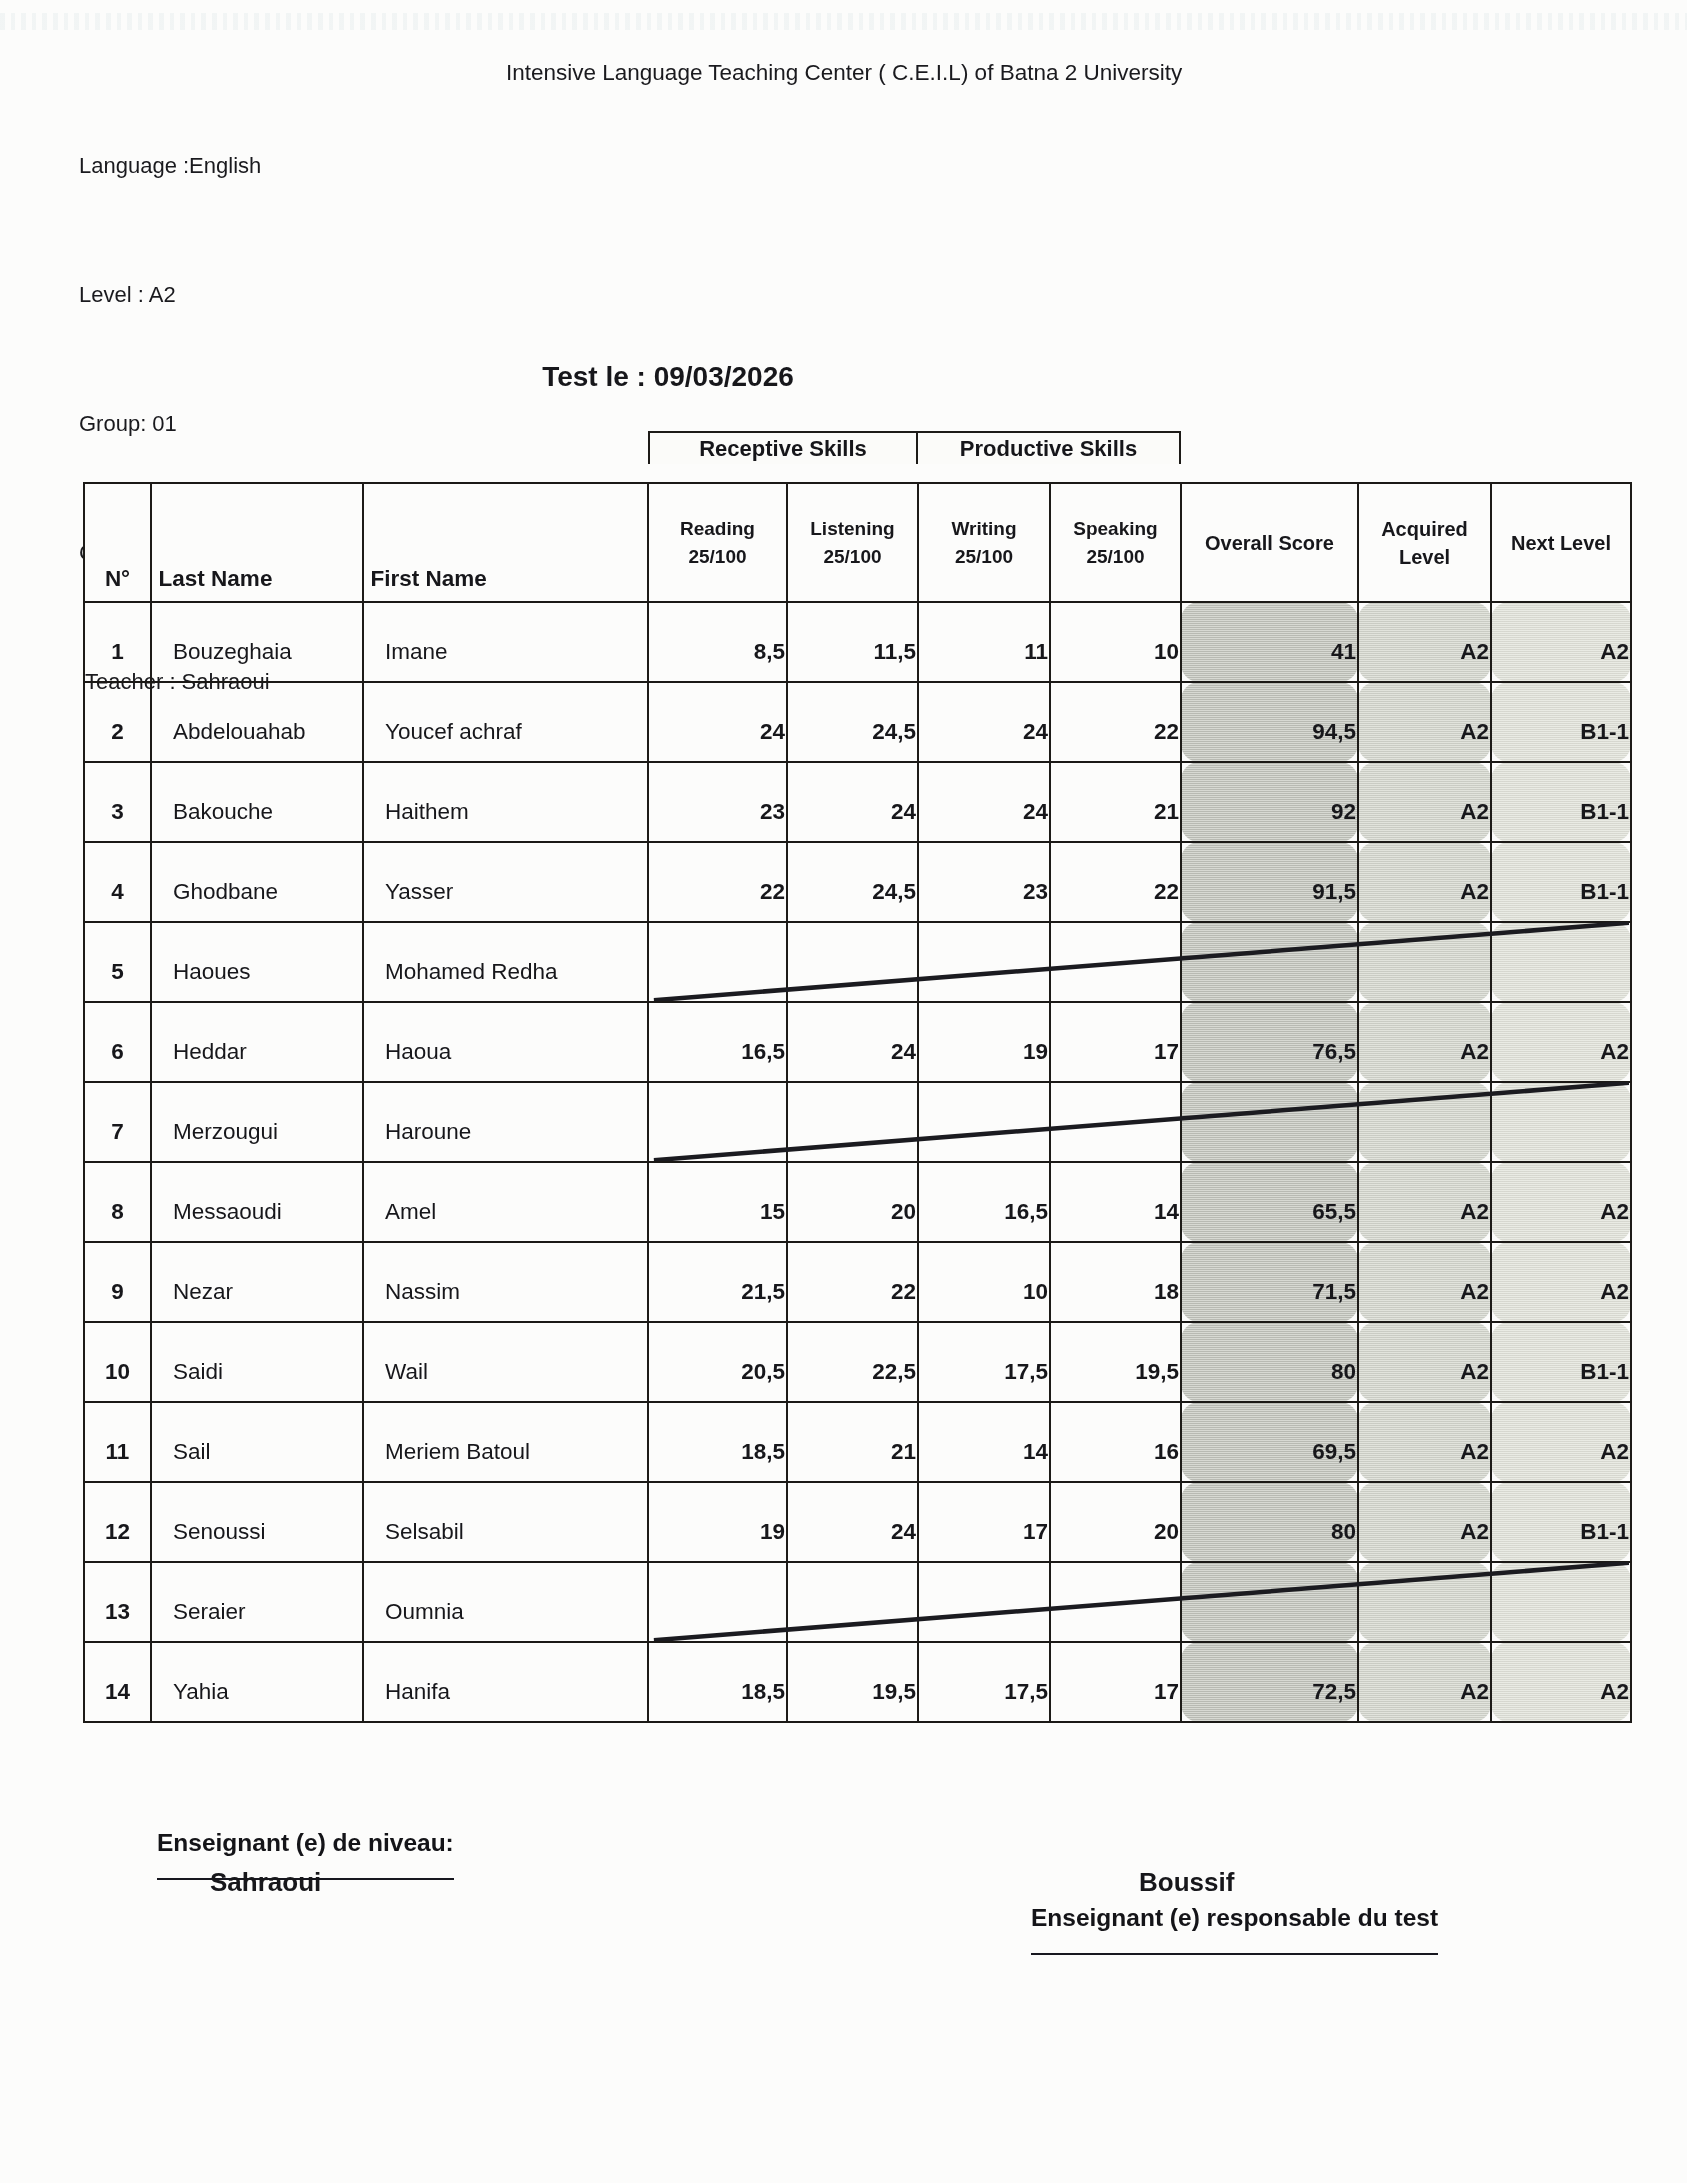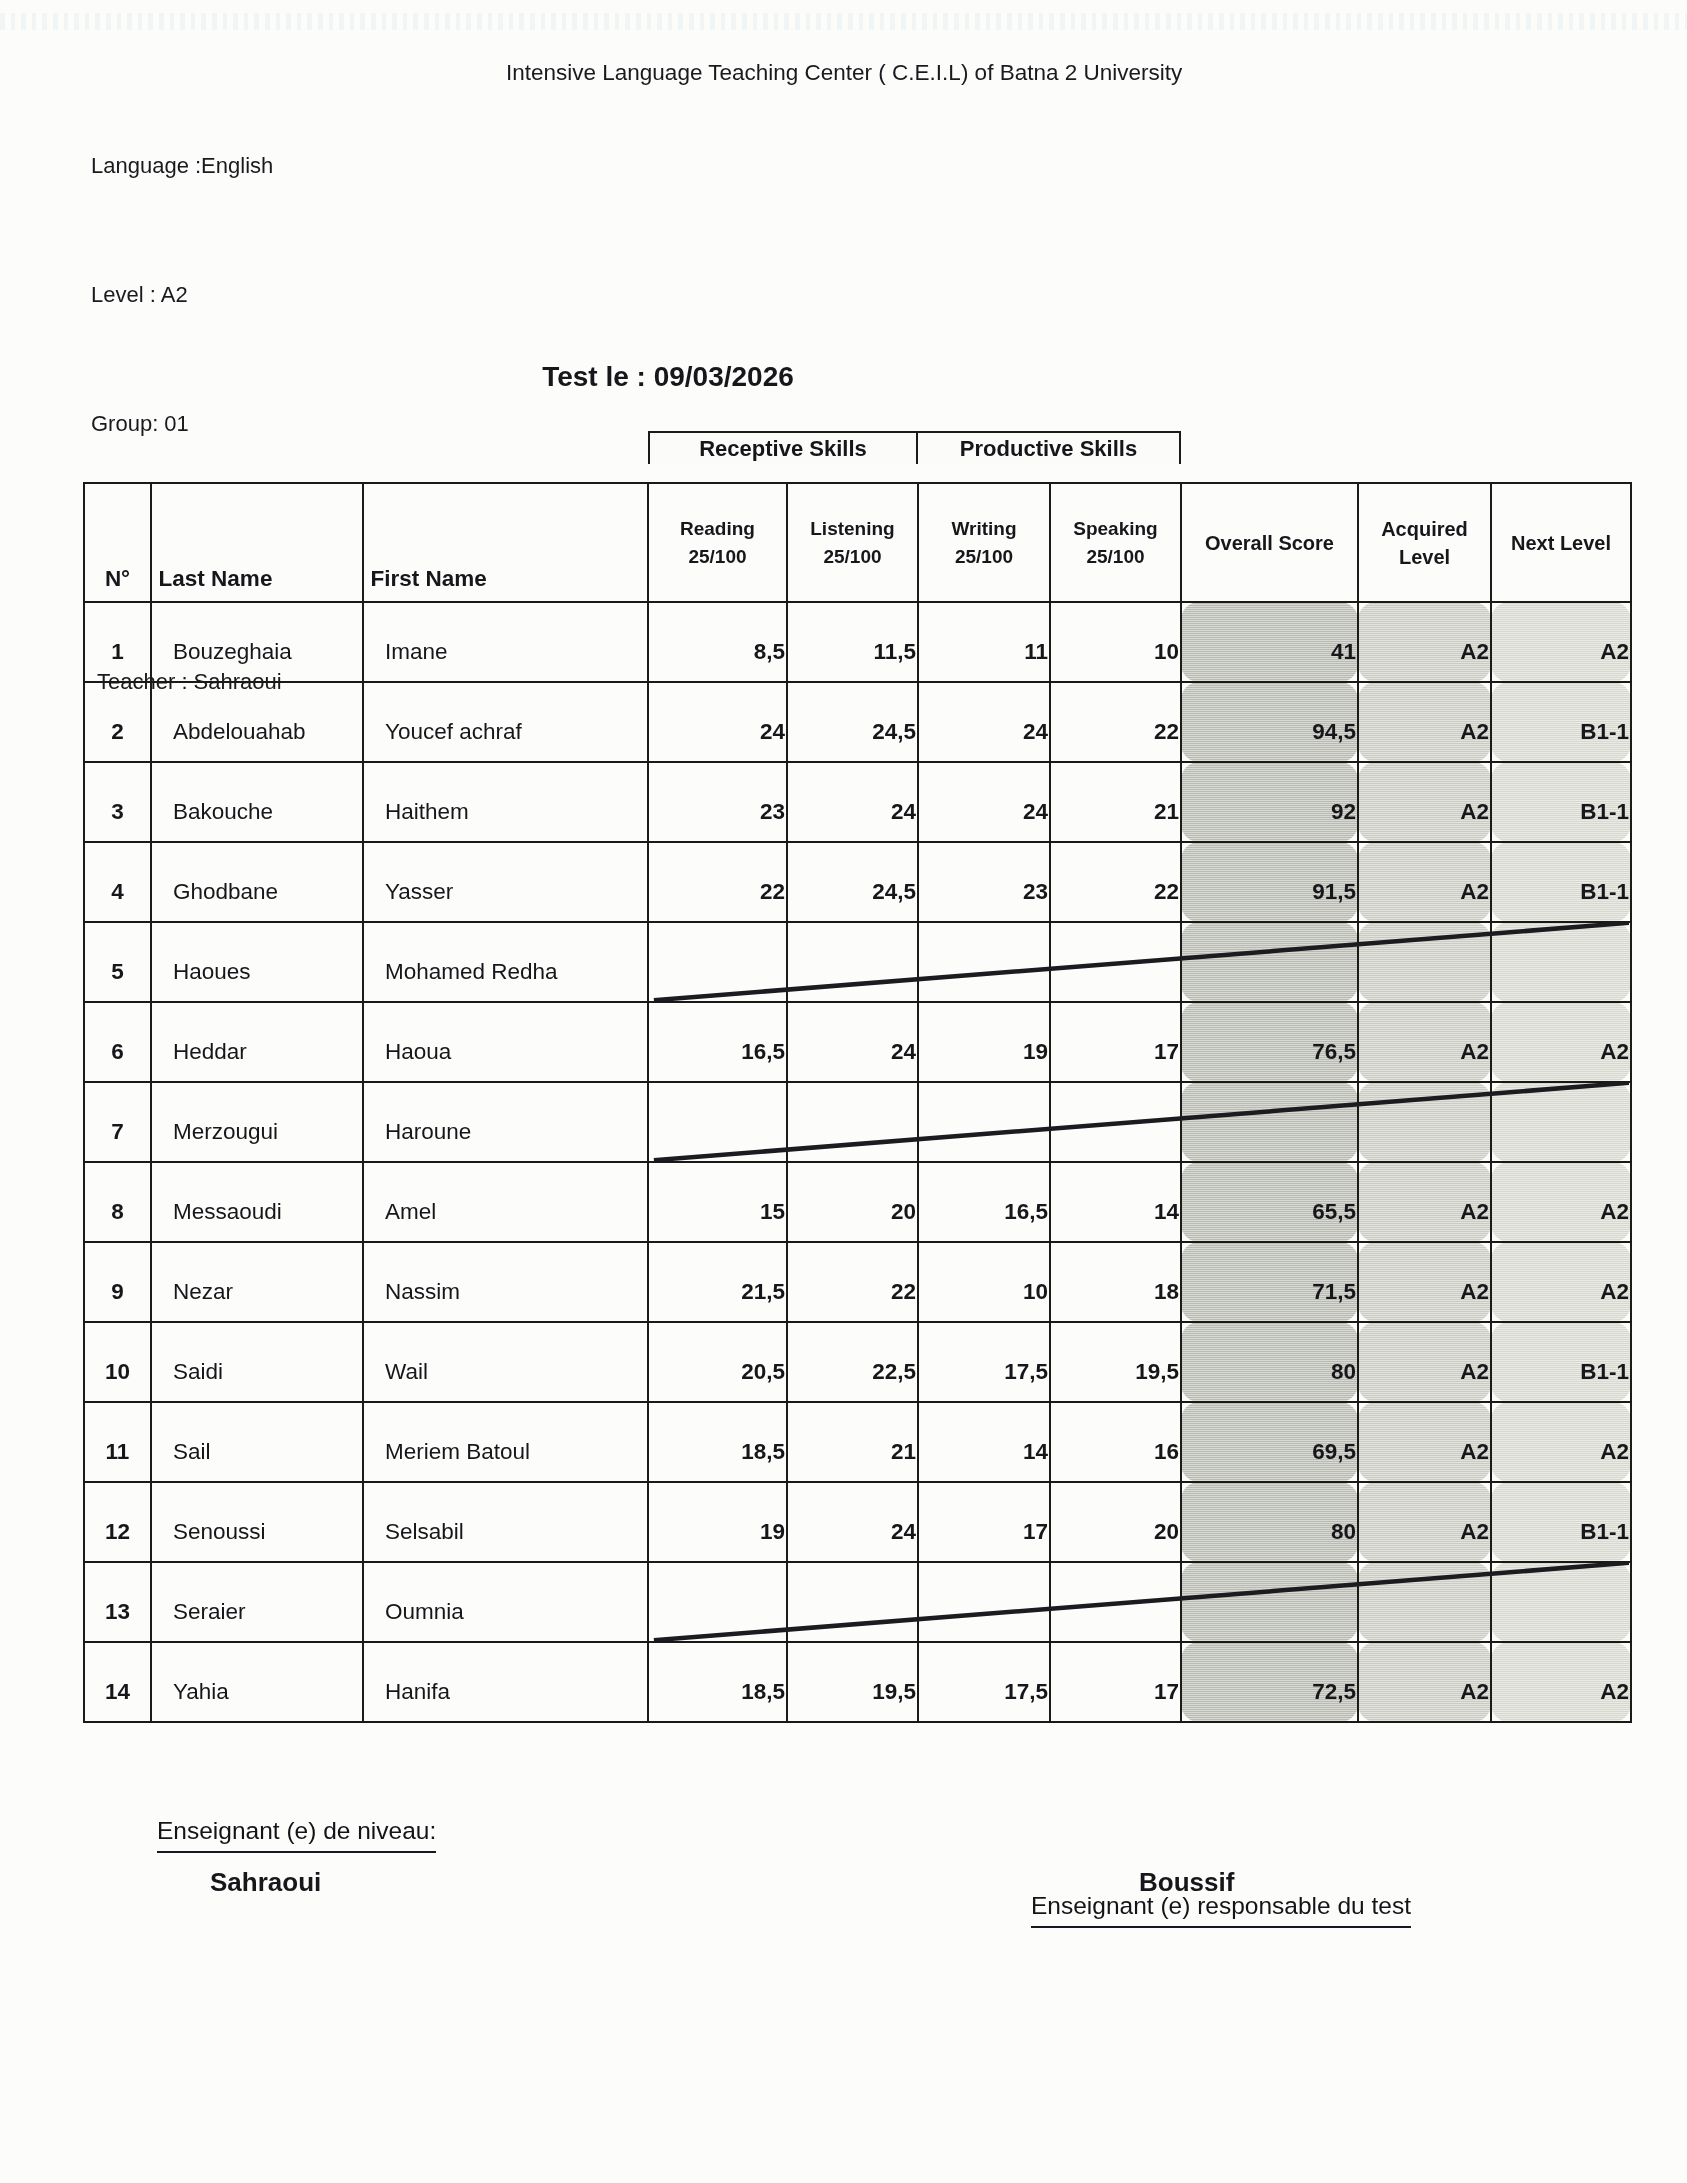--- a/index.html
+++ b/index.html
@@ -7,21 +7,21 @@
     position:relative; width:1687px; height:2183px; margin:0 auto;
     background:#fcfcfb; overflow:hidden;
     font-family:"Liberation Sans", sans-serif; color:#1a1a1e;
   }
   
   .scan-noise { position:absolute; left:0; top:13.2px; width:100%; height:17px;
     background:repeating-linear-gradient(90deg, rgba(120,160,170,0.08) 0 4.6px, transparent 4.6px 10.6px);
   }
 
   
-  .info-block { position:absolute; left:79px; top:58px; font-size:22px; line-height:43px; white-space:pre;margin-left:12px; }
+  .info-block { position:absolute; left:79px; top:58px; font-size:22px; line-height:43px; white-space:pre; }
   .info-block .line5 { padding-left:6px; }
   .center-title { position:absolute; left:506px; top:60px; font-size:22.5px; }
   .right-block { position:absolute; right:99px; top:101px; text-align:right; font-size:22.5px; line-height:42px; }
 
   .test-title { position:absolute; left:0; top:361px; width:1336px; text-align:center;
     font-size:28px; font-weight:bold; color:#17171b; }
 
   
   .skills-box { position:absolute; top:431px; height:33px; box-sizing:border-box;
     border:2px solid #1d1b18; border-bottom:none; background:#fbfbf9;
@@ -63,22 +63,22 @@
     background-color:#e7e9e1;
     background-image:repeating-linear-gradient(180deg, rgba(75,80,70,0.11) 0 0.7px, rgba(255,255,255,0.10) 0.7px 2px);
   }
 
   
   .cross-line { position:absolute; left:649px; width:980px; height:79px; pointer-events:none; }
   .cross-line svg { width:100%; height:100%; display:block; }
   .cross-line line { stroke:#1b1b20; }
 
   
-  .sig-label { position:absolute; font-size:24.5px; font-weight:normal; color:#141418;
-    border-bottom:2.6px solid #17171f; padding-bottom:6px; }
+  .sig-label { position:absolute; font-size:24.5px; font-weight:bold; color:#141418;
+    border-bottom:2.6px solid #17171f; padding-bottom:21px;margin-top:12px; }
   .sig-name  { position:absolute; font-size:26px; font-weight:bold; color:#17171b; }
   .sig-left-label  { left:157px;  top:1817px; }
   .sig-left-name   { left:210px;  top:1867px; }
   .sig-right-label { left:1031px; top:1892px; }
   .sig-right-name  { left:1139px; top:1867px; }
 </style>
 </head>
 <body>
 
 <div class="sheet">

